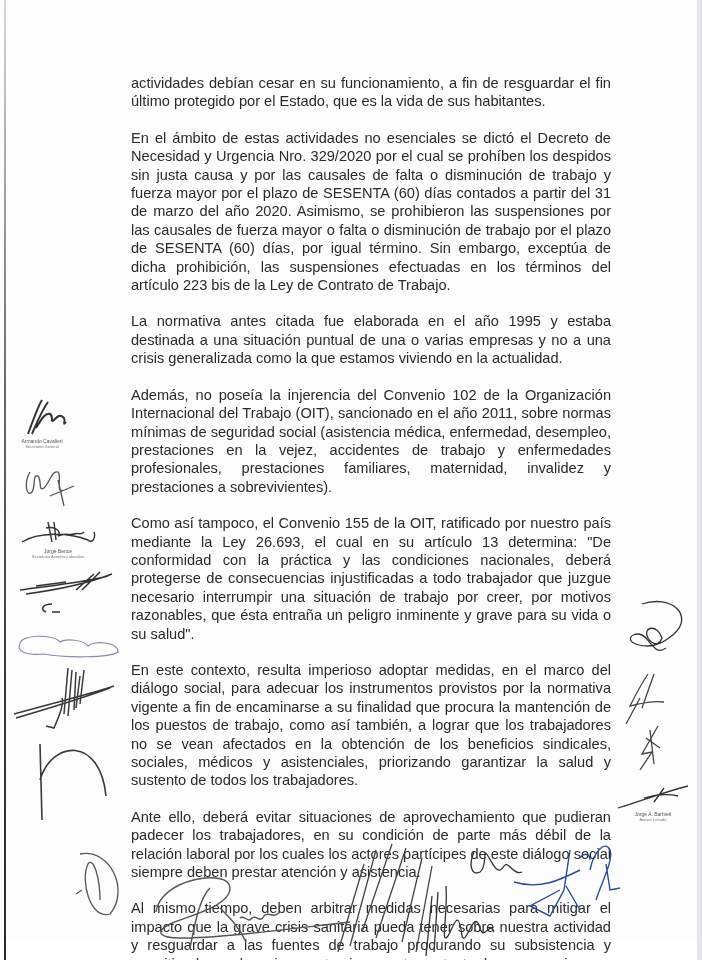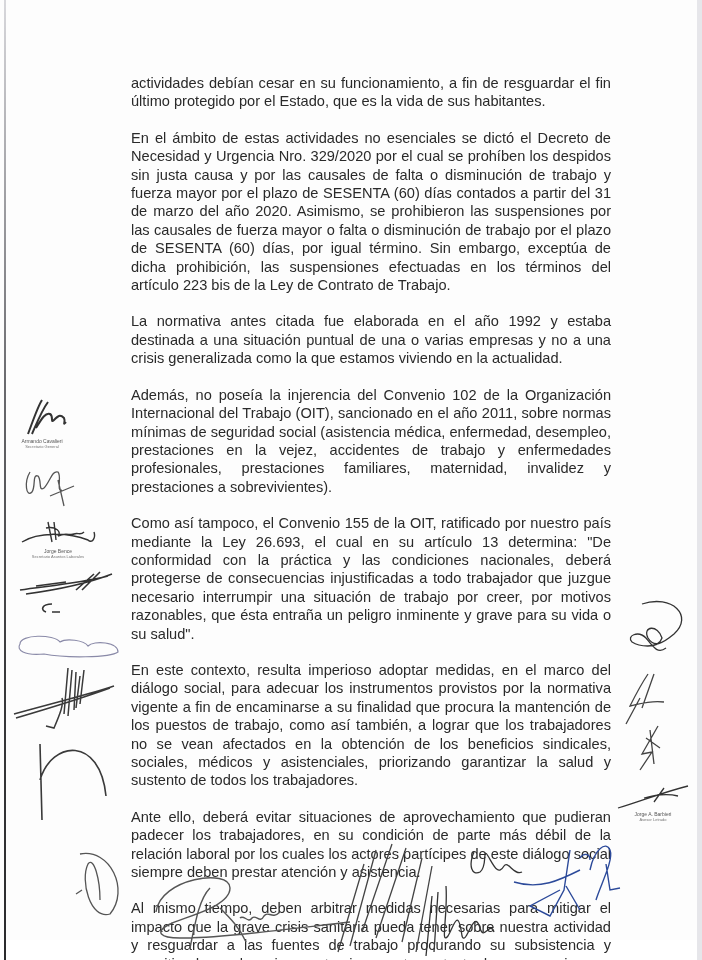--- a/index.html
+++ b/index.html
@@ -38,21 +38,21 @@
 </head>
 <body>
 
 <div class="page">
   <div class="left-edge"></div>
   <div class="right-edge"></div>
 
   <div class="body-text">
     <p>actividades debían cesar en su funcionamiento, a fin de resguardar el fin último protegido por el Estado, que es la vida de sus habitantes.</p>
     <p>En el ámbito de estas actividades no esenciales se dictó el Decreto de Necesidad y Urgencia Nro. 329/2020 por el cual se prohíben los despidos sin justa causa y por las causales de falta o disminución de trabajo y fuerza mayor por el plazo de SESENTA (60) días contados a partir del 31 de marzo del año 2020. Asimismo, se prohibieron las suspensiones por las causales de fuerza mayor o falta o disminución de trabajo por el plazo de SESENTA (60) días, por igual término. Sin embargo, exceptúa de dicha prohibición, las suspensiones efectuadas en los términos del artículo 223 bis de la Ley de Contrato de Trabajo.</p>
-    <p>La normativa antes citada fue elaborada en el año 1992 y estaba destinada a una situación puntual de una o varias empresas y no a una crisis generalizada como la que estamos viviendo en la actualidad.</p>
+    <p>La normativa antes citada fue elaborada en el año 1995 y estaba destinada a una situación puntual de una o varias empresas y no a una crisis generalizada como la que estamos viviendo en la actualidad.</p>
     <p>Además, no poseía la injerencia del Convenio 102 de la Organización Internacional del Trabajo (OIT), sancionado en el año 2011, sobre normas mínimas de seguridad social (asistencia médica, enfermedad, desempleo, prestaciones en la vejez, accidentes de trabajo y enfermedades profesionales, prestaciones familiares, maternidad, invalidez y prestaciones a sobrevivientes).</p>
     <p>Como así tampoco, el Convenio 155 de la OIT, ratificado por nuestro país mediante la Ley 26.693, el cual en su artículo 13 determina: "De conformidad con la práctica y las condiciones nacionales, deberá protegerse de consecuencias injustificadas a todo trabajador que juzgue necesario interrumpir una situación de trabajo por creer, por motivos razonables, que ésta entraña un peligro inminente y grave para su vida o su salud".</p>
     <p>En este contexto, resulta imperioso adoptar medidas, en el marco del diálogo social, para adecuar los instrumentos provistos por la normativa vigente a fin de encaminarse a su finalidad que procura la mantención de los puestos de trabajo, como así también, a lograr que los trabajadores no se vean afectados en la obtención de los beneficios sindicales, sociales, médicos y asistenciales, priorizando garantizar la salud y sustento de todos los trabajadores.</p>
     <p>Ante ello, deberá evitar situaciones de aprovechamiento que pudieran padecer los trabajadores, en su condición de parte más débil de la relación laboral por los cuales los actores partícipes de este diálogo social siempre deben prestar atención y asistencia.</p>
     <p>Al mismo tiempo, deben arbitrar medidas necesarias para mitigar el impacto que la grave crisis sanitaria pueda tener sobre nuestra actividad y resguardar a las fuentes de trabajo procurando su subsistencia y permitiendo que las mismas atraviesen este contexto de emergencia.</p>
 
   </div>
 
   <div class="sig" style="left:20px; top:398px;">
     <svg width="60" height="40">

